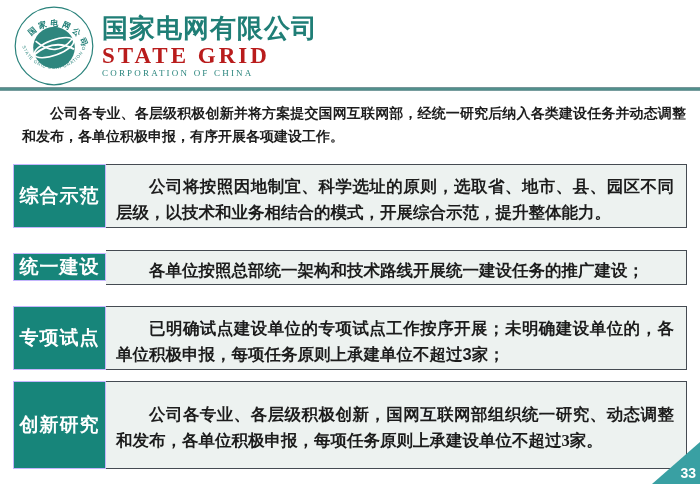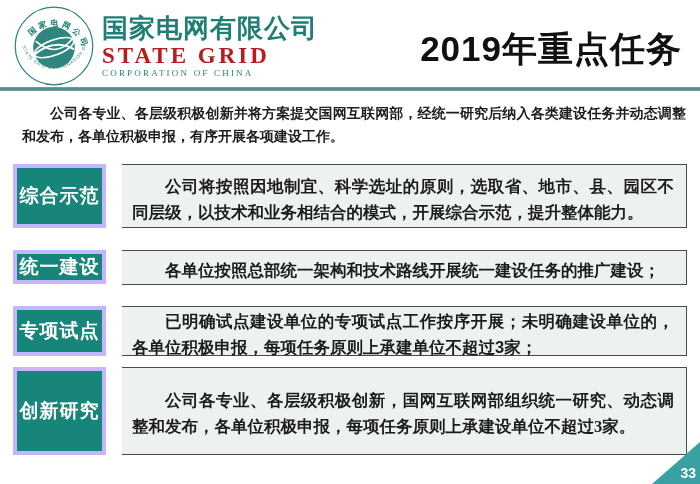--- a/index.html
+++ b/index.html
@@ -88,51 +88,51 @@
     margin: 17px 13px 0 13px;
   }
   .task-row {
     display: flex;
     align-items: stretch;
     margin-bottom: 11px;
   }
   .task-label {
     flex: 0 0 93px;
     background: #17857a;
-    border: 4px solid #c4b5fd;
+    border: 1px solid #c4b5fd;
     color: #ffffff;
     font-size: 19px;
     font-weight: bold;
     letter-spacing: 1px;
     display: flex;
     align-items: center;
     justify-content: center;
   }
   .task-content {
     flex: 1 1 auto;
-    margin-left: 16px;
+    margin-left: 0;
     background: #edf2f0;
     border: 1px solid #454b52;
     border-left: none;
     display: flex;
     align-items: center;
     padding: 6px 12px 0 10px;
   }
   .task-content p {
     font-size: 16.5px;
     font-weight: 600;
     line-height: 1.62;
     color: #1c1c1c;
     text-indent: 2em;
     text-align: justify;
     width: 100%;
   }
   .row-h1 { height: 64px; }
   .row-h2 { height: 56px; align-items: center; }
-  .row-h3 { height: 50px; }
+  .row-h3 { height: 64px; }
   .row-h4 { height: 88px; font-family: Liberation Serif, serif; }
 
   
   .page-corner {
     position: absolute;
     right: 0; bottom: 0;
     width: 0; height: 0;
     border-left: 48px solid transparent;
     border-bottom: 42px solid #39a0a3;
   }
@@ -167,21 +167,20 @@
         <ellipse cx="50" cy="52" rx="26" ry="9.5" fill="none" stroke="#ffffff" stroke-width="2" transform="rotate(-20 50 52)"></ellipse>
         <path d="M 25,61 Q 50,40 75,54" stroke="#ffffff" stroke-width="2.5" fill="none"></path>
         <path d="M 27,44 Q 53,66 73,41" stroke="#ffffff" stroke-width="2" fill="none"></path>
       </svg>
       <div class="logo-text">
         <div class="logo-zh">国家电网有限公司</div>
         <div class="logo-en">STATE GRID</div>
         <div class="logo-en-sub">CORPORATION OF CHINA</div>
       </div>
     </div>
-    <div class="slide-title">2019年重点任务</div>
     <div class="header-rule"></div>
   </div>
 
   <p class="intro">公司各专业、各层级积极创新并将方案提交国网互联网部，经统一研究后纳入各类建设任务并动态调整和发布，各单位积极申报，有序开展各项建设工作。</p>
 
   <div class="tasks">
 
     <div class="task-row row-h1">
       <div class="task-label">综合示范</div>
       <div class="task-content">

